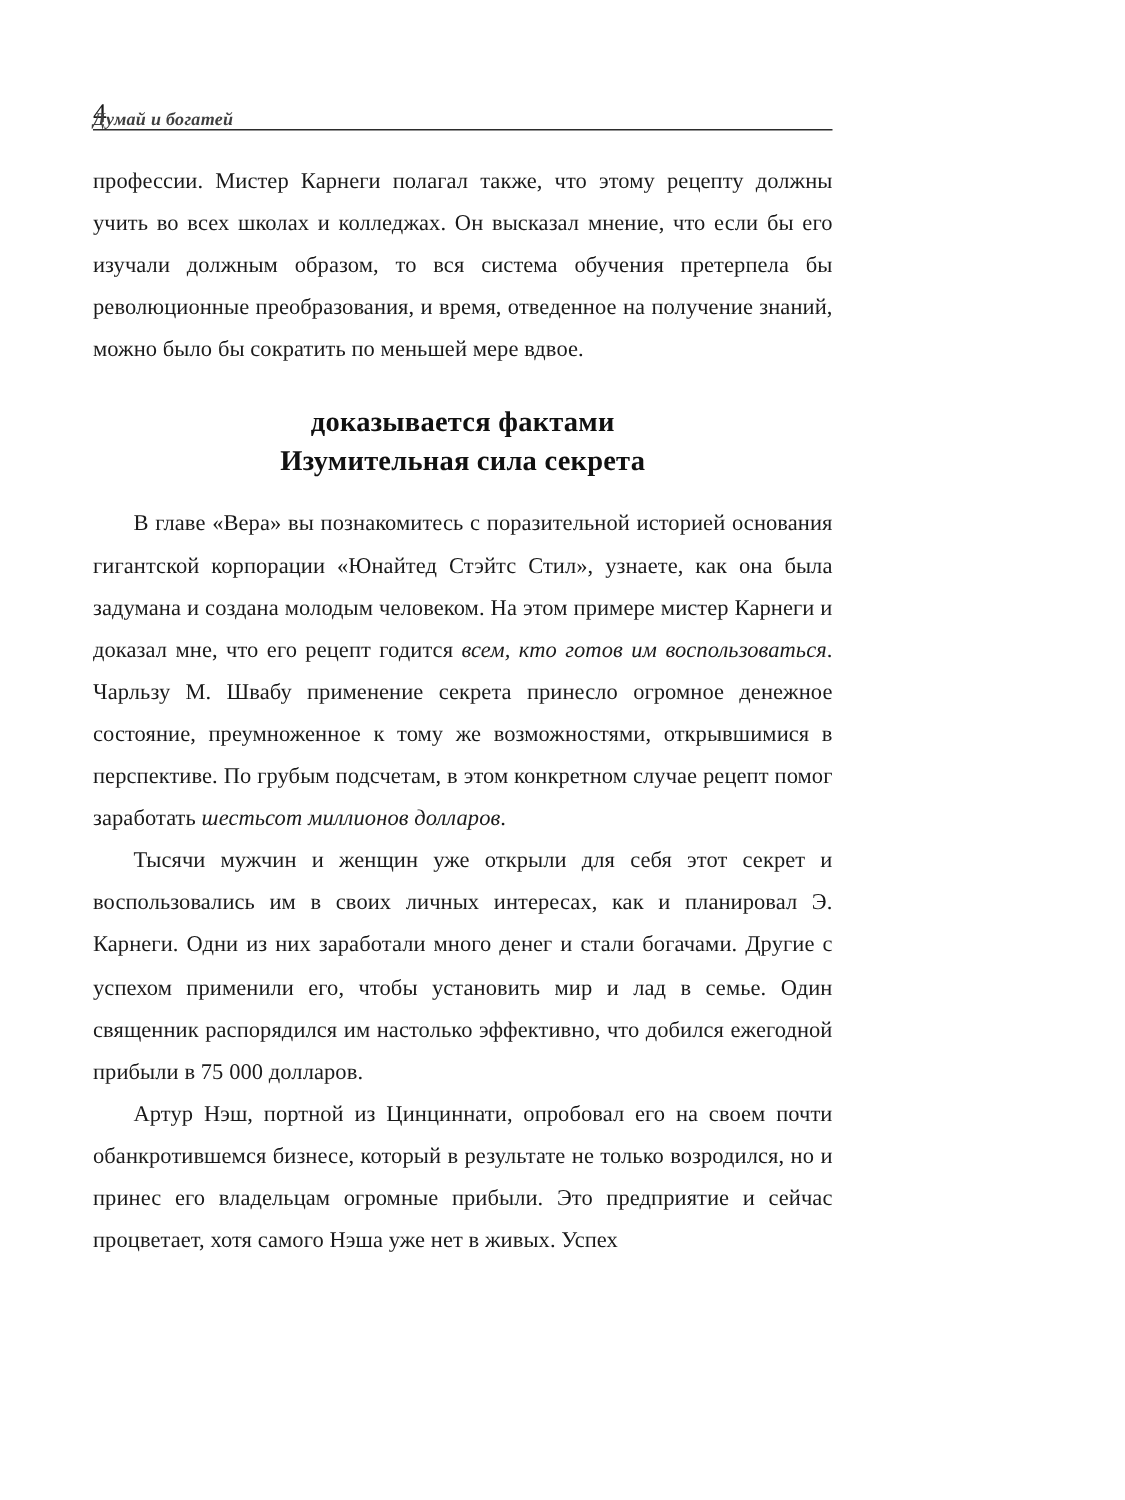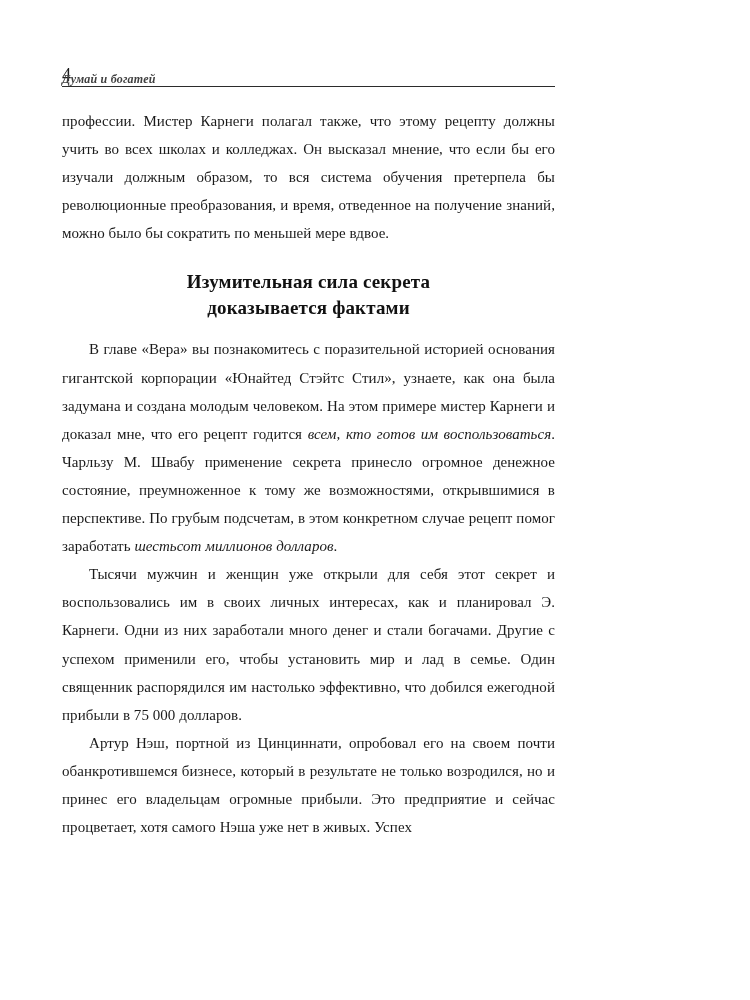--- a/index.html
+++ b/index.html
@@ -117,22 +117,22 @@
     <div class="running-head">
       <span class="folio">4</span>
       <span class="running-title">Думай и богатей</span>
     </div>
 
     <div class="text-col">
 
       <p class="para no-indent">профессии. Мистер Карнеги полагал также, что этому рецепту должны учить во всех школах и колледжах. Он высказал мнение, что если бы его изучали долж­ным образом, то вся система обучения претерпела бы революционные преобразования, и время, отведенное на получение знаний, можно было бы сократить по меньшей мере вдвое.</p>
 
       <h2 class="subhead">
+        <span class="line">доказывается фактами</span>
         <span class="line">Изумительная сила секрета</span>
-        <span class="line">доказывается фактами</span>
       </h2>
 
       <p class="para indent"><span>В главе «Вера» вы познакомитесь с поразительной историей основания гигантской корпорации «Юнайтед Стэйтс Стил», узнаете, как она была задумана и созда­на молодым человеком. На этом примере мистер Кар­неги и доказал мне, что его рецепт годится </span><span class="ital">всем, кто готов им воспользоваться</span><span>. Чарльзу М. Швабу приме­нение секрета принесло огромное денежное состояние, преумноженное к тому же возможностями, открывши­мися в перспективе. По грубым подсчетам, в этом кон­кретном случае рецепт помог заработать </span><span class="ital">шестьсот миллионов долларов</span><span>.</span></p>
 
       <p class="para indent">Тысячи мужчин и женщин уже открыли для себя этот секрет и воспользовались им в своих личных интересах, как и планировал Э. Карнеги. Одни из них заработали много денег и стали богачами. Другие с успехом применили его, чтобы установить мир и лад в семье. Один священник распорядился им настоль­ко эффективно, что добился ежегодной прибыли в 75 000 долларов.</p>
 
       <p class="para indent">Артур Нэш, портной из Цинциннати, опробовал его на своем почти обанкротившемся бизнесе, который в результате не только возродился, но и принес его вла­дельцам огромные прибыли. Это предприятие и сейчас процветает, хотя самого Нэша уже нет в живых. Успех</p>
 
     </div>
   </div>

